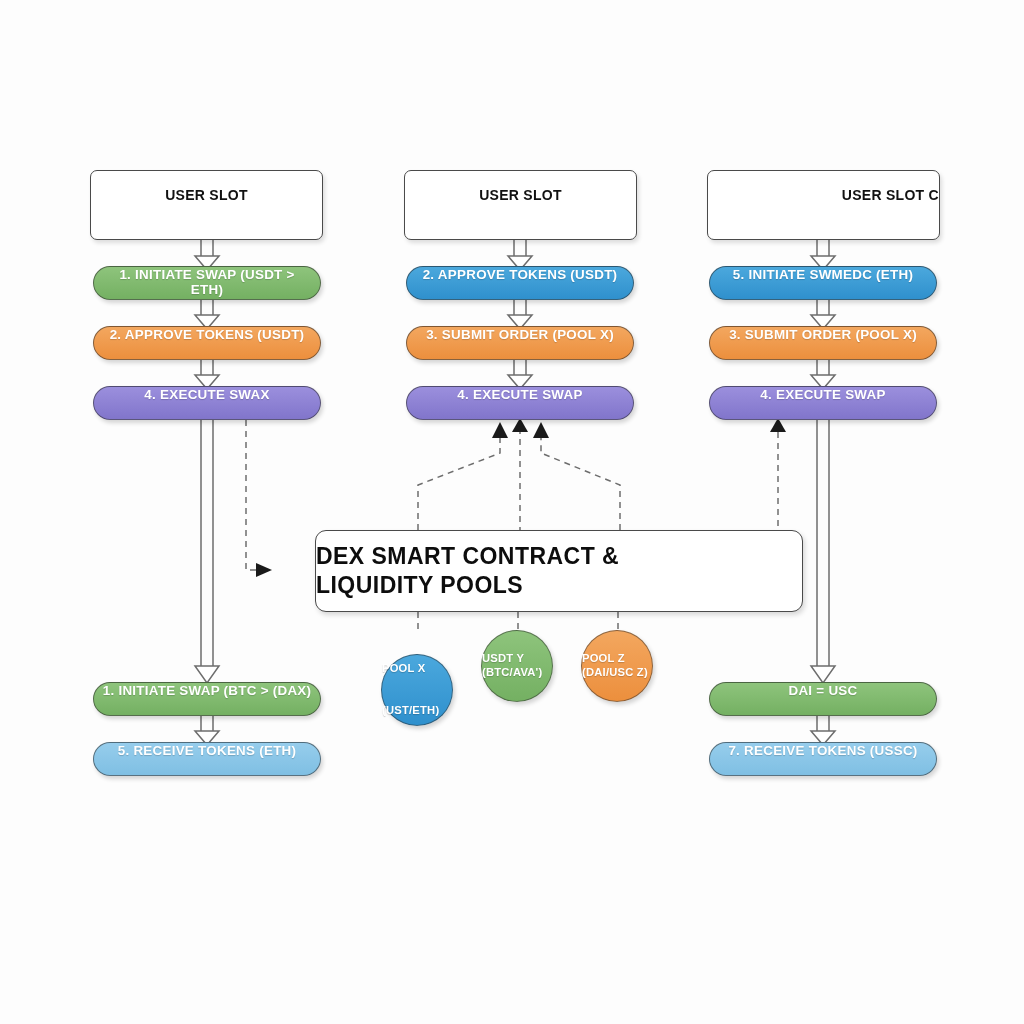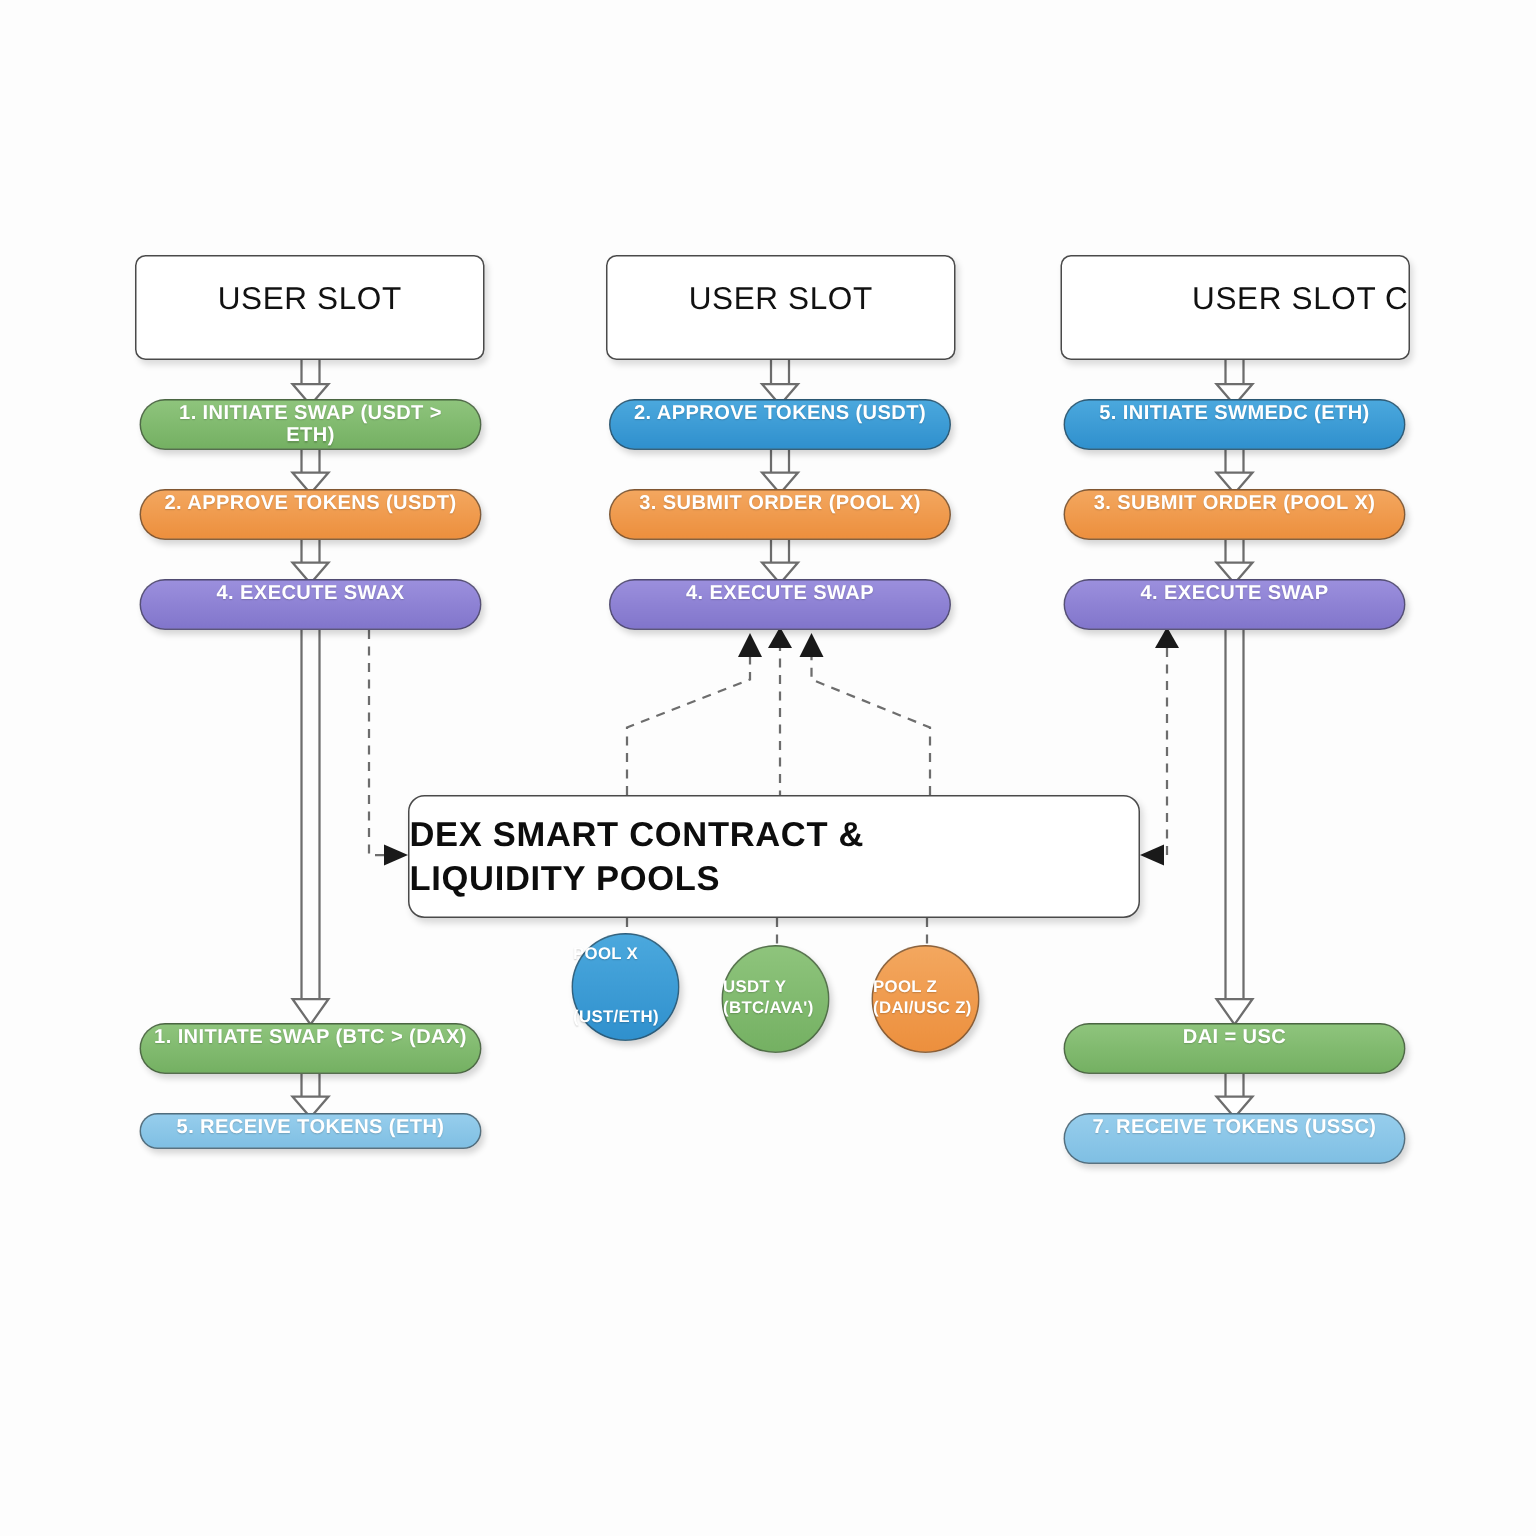--- a/index.html
+++ b/index.html
@@ -32,22 +32,22 @@
     letter-spacing: 0.02em;
   }
 
   
   .slot {
     background: #ffffff;
     border: 1.6px solid #4a4a4a;
     border-radius: 7px;
     box-shadow: 2px 3px 4px rgba(0,0,0,0.13);
     color: #111111;
-    font-weight: normal;
-    font-size: 21px;
+    font-weight: bold;
+    font-size: 14px;
     align-items: flex-start;
     padding-top: 17px;
   }
 
   
   .pill {
     border-radius: 18px;
     color: #ffffff;
     font-weight: bold;
     font-size: 13.4px;
@@ -66,20 +66,21 @@
   .dexbox {
     background: #ffffff;
     border: 1.6px solid #4a4a4a;
     border-radius: 11px;
     box-shadow: 2px 3px 5px rgba(0,0,0,0.15);
     color: #0d0d0d;
     font-weight: bold;
     font-size: 23px;
     line-height: 1.26;
     flex-direction: column;
+    margin-left: 43px;
   }
 
   
   .pool {
     border-radius: 50%;
     color: #ffffff;
     font-weight: bold;
     font-size: 11.2px;
     line-height: 1.22;
     border: 1.3px solid rgba(40,40,40,0.5);
@@ -214,21 +215,21 @@
   </div>
 
   <div class="node pill purple" style="left:93px; top:386px; width:228px; height:34px;">
     <span>4. EXECUTE SWAX</span>
   </div>
 
   <div class="node pill green" style="left:93px; top:682px; width:228px; height:34px;">
     <span>1. INITIATE SWAP (BTC &gt; (DAX)</span>
   </div>
 
-  <div class="node pill lblue" style="left:93px; top:742px; width:228px; height:24px;">
+  <div class="node pill lblue" style="left:93px; top:742px; width:228px; height:34px;">
     <span>5. RECEIVE TOKENS (ETH)</span>
   </div>
 
   <div class="node slot" style="left:404px; top:170px; width:233px; height:70px;">
     <span>USER SLOT</span>
   </div>
 
   <div class="node pill blue" style="left:406px; top:266px; width:228px; height:34px;">
     <span>2. APPROVE TOKENS (USDT)</span>
   </div>
@@ -263,21 +264,21 @@
 
   <div class="node pill lblue" style="left:709px; top:742px; width:228px; height:34px;">
     <span>7. RECEIVE TOKENS (USSC)</span>
   </div>
 
   <div class="node dexbox" style="left:272px; top:530px; width:488px; height:82px;">
     <span>DEX SMART CONTRACT &amp;</span>
     <span>LIQUIDITY POOLS</span>
   </div>
 
-  <div class="node pool blue" style="left:381px; top:622px; width:72px; height:72px;gap:28px;">
+  <div class="node pool blue" style="left:381px; top:654px; width:72px; height:72px;gap:28px;">
     <span>POOL X</span>
     <span>(UST/ETH)</span>
   </div>
 
   <div class="node pool green" style="left:481px; top:630px; width:72px; height:72px;">
     <span>USDT Y</span>
     <span>(BTC/AVA')</span>
   </div>
 
   <div class="node pool orange" style="left:581px; top:630px; width:72px; height:72px;">

